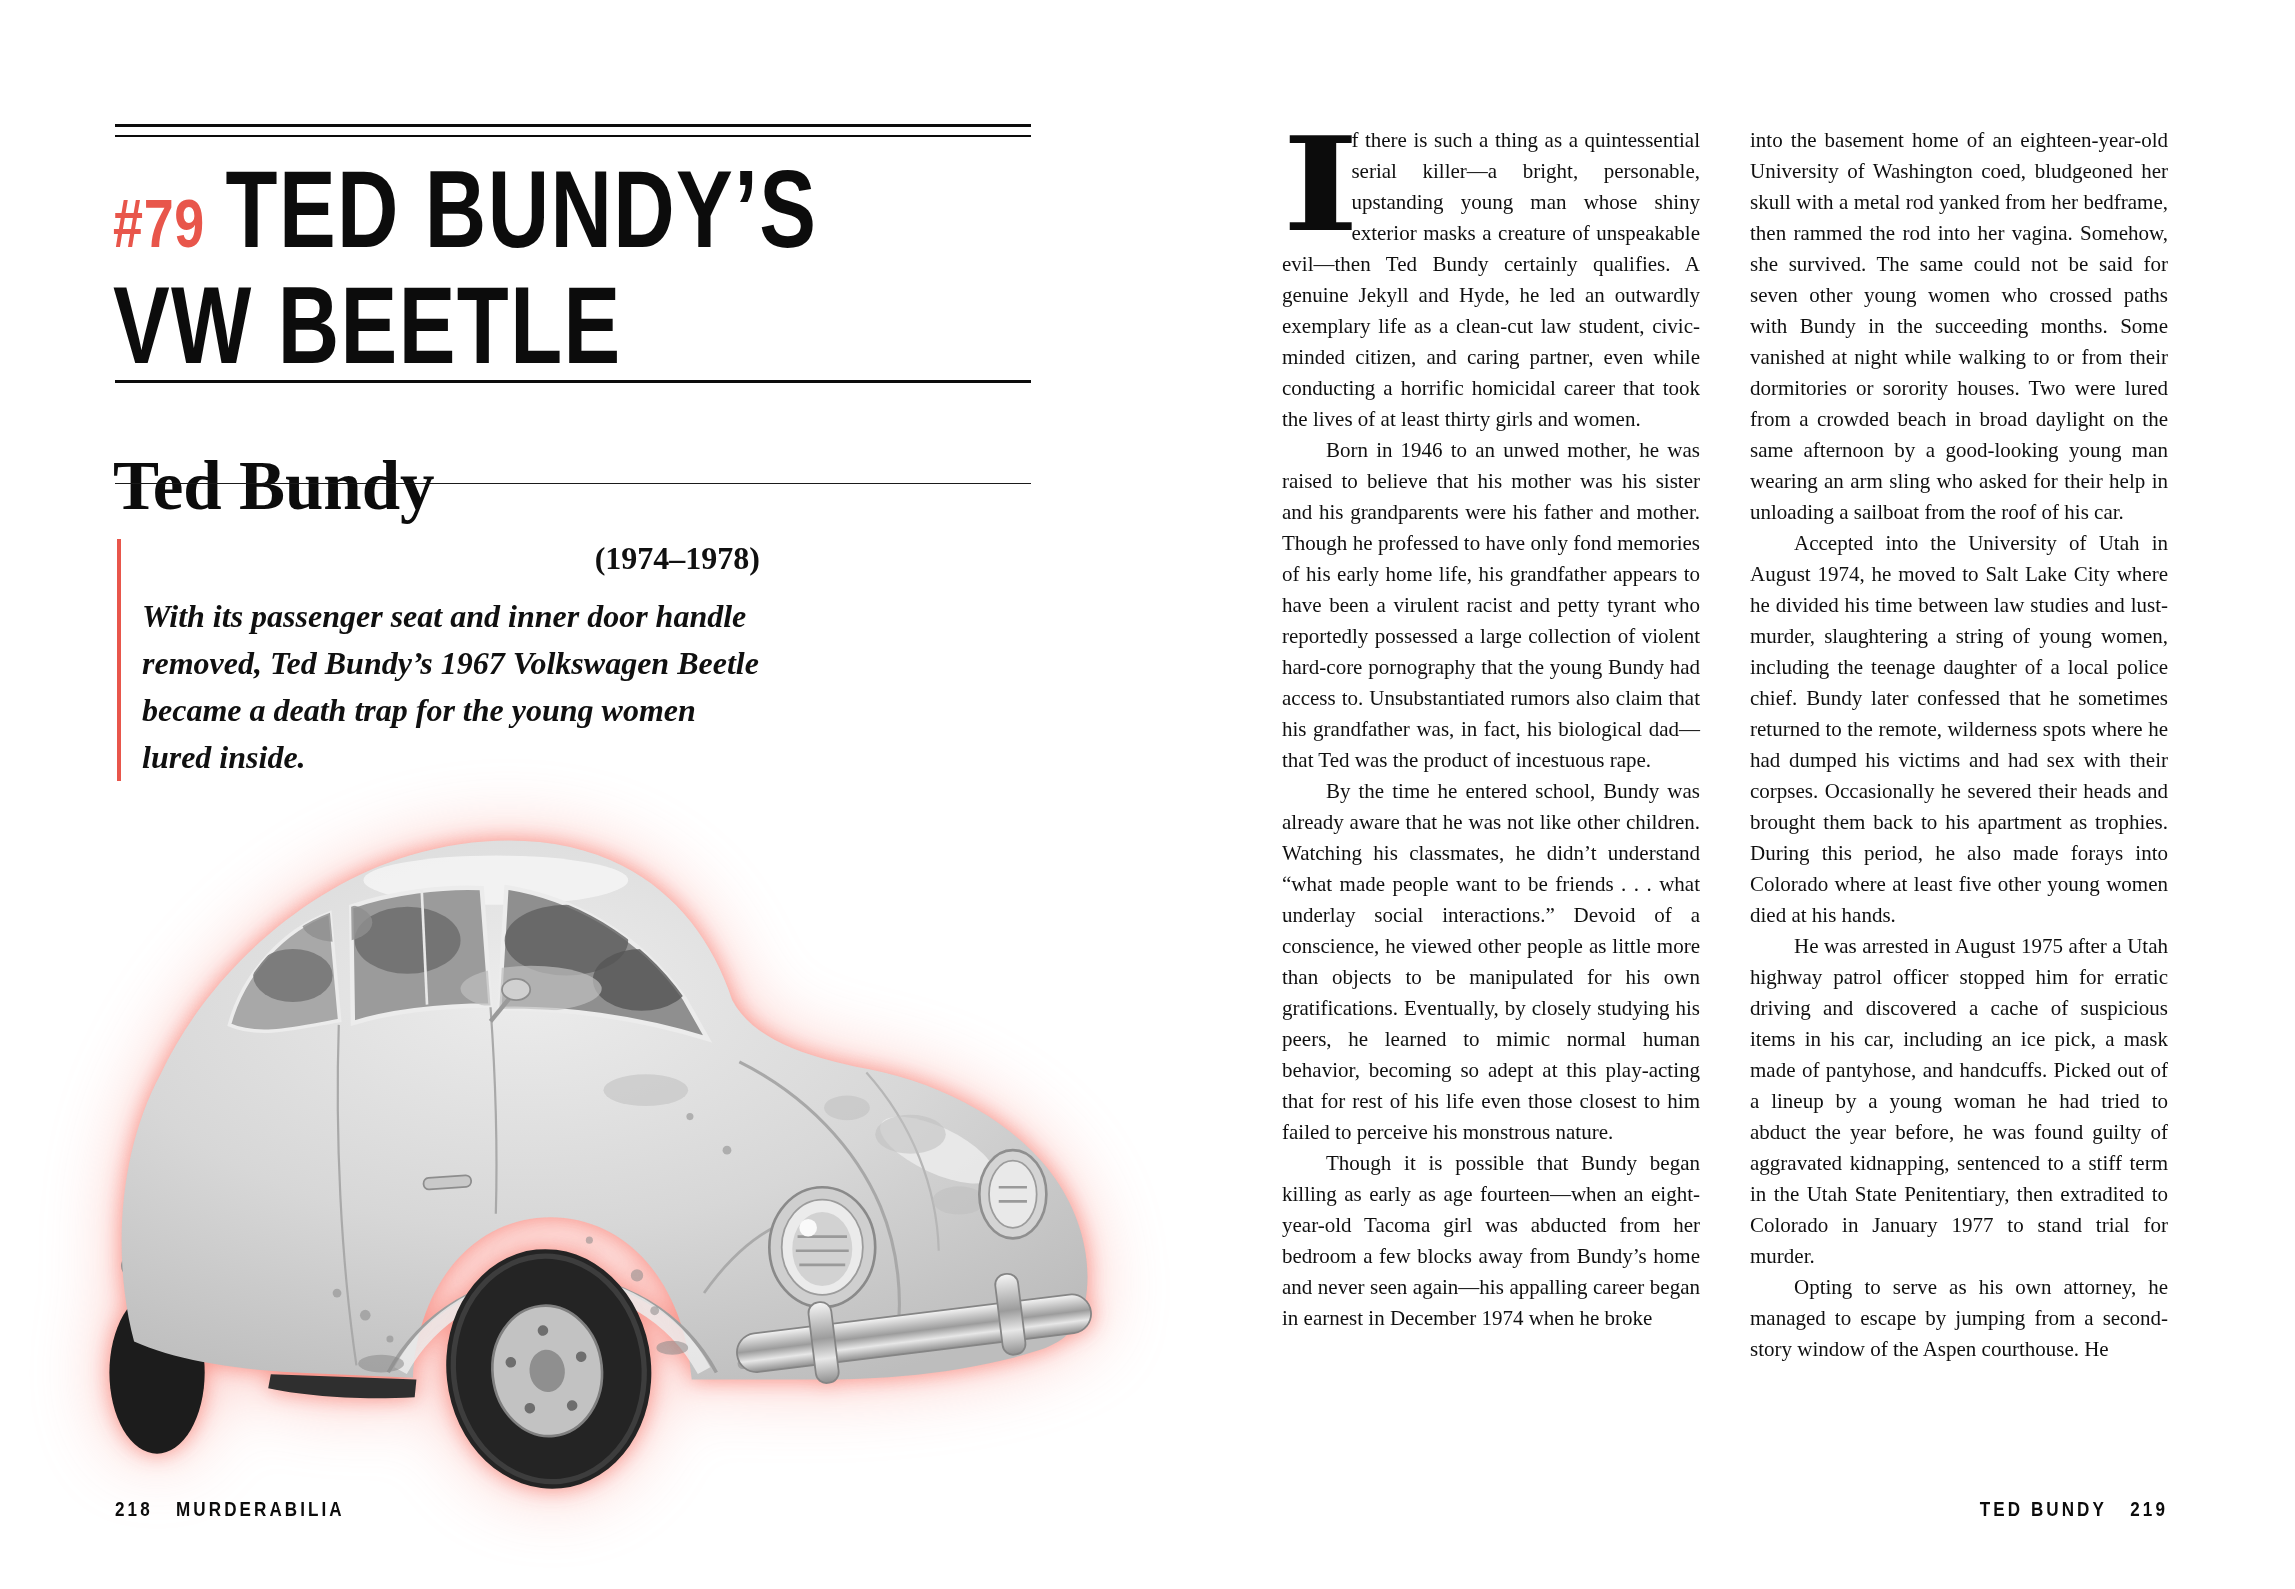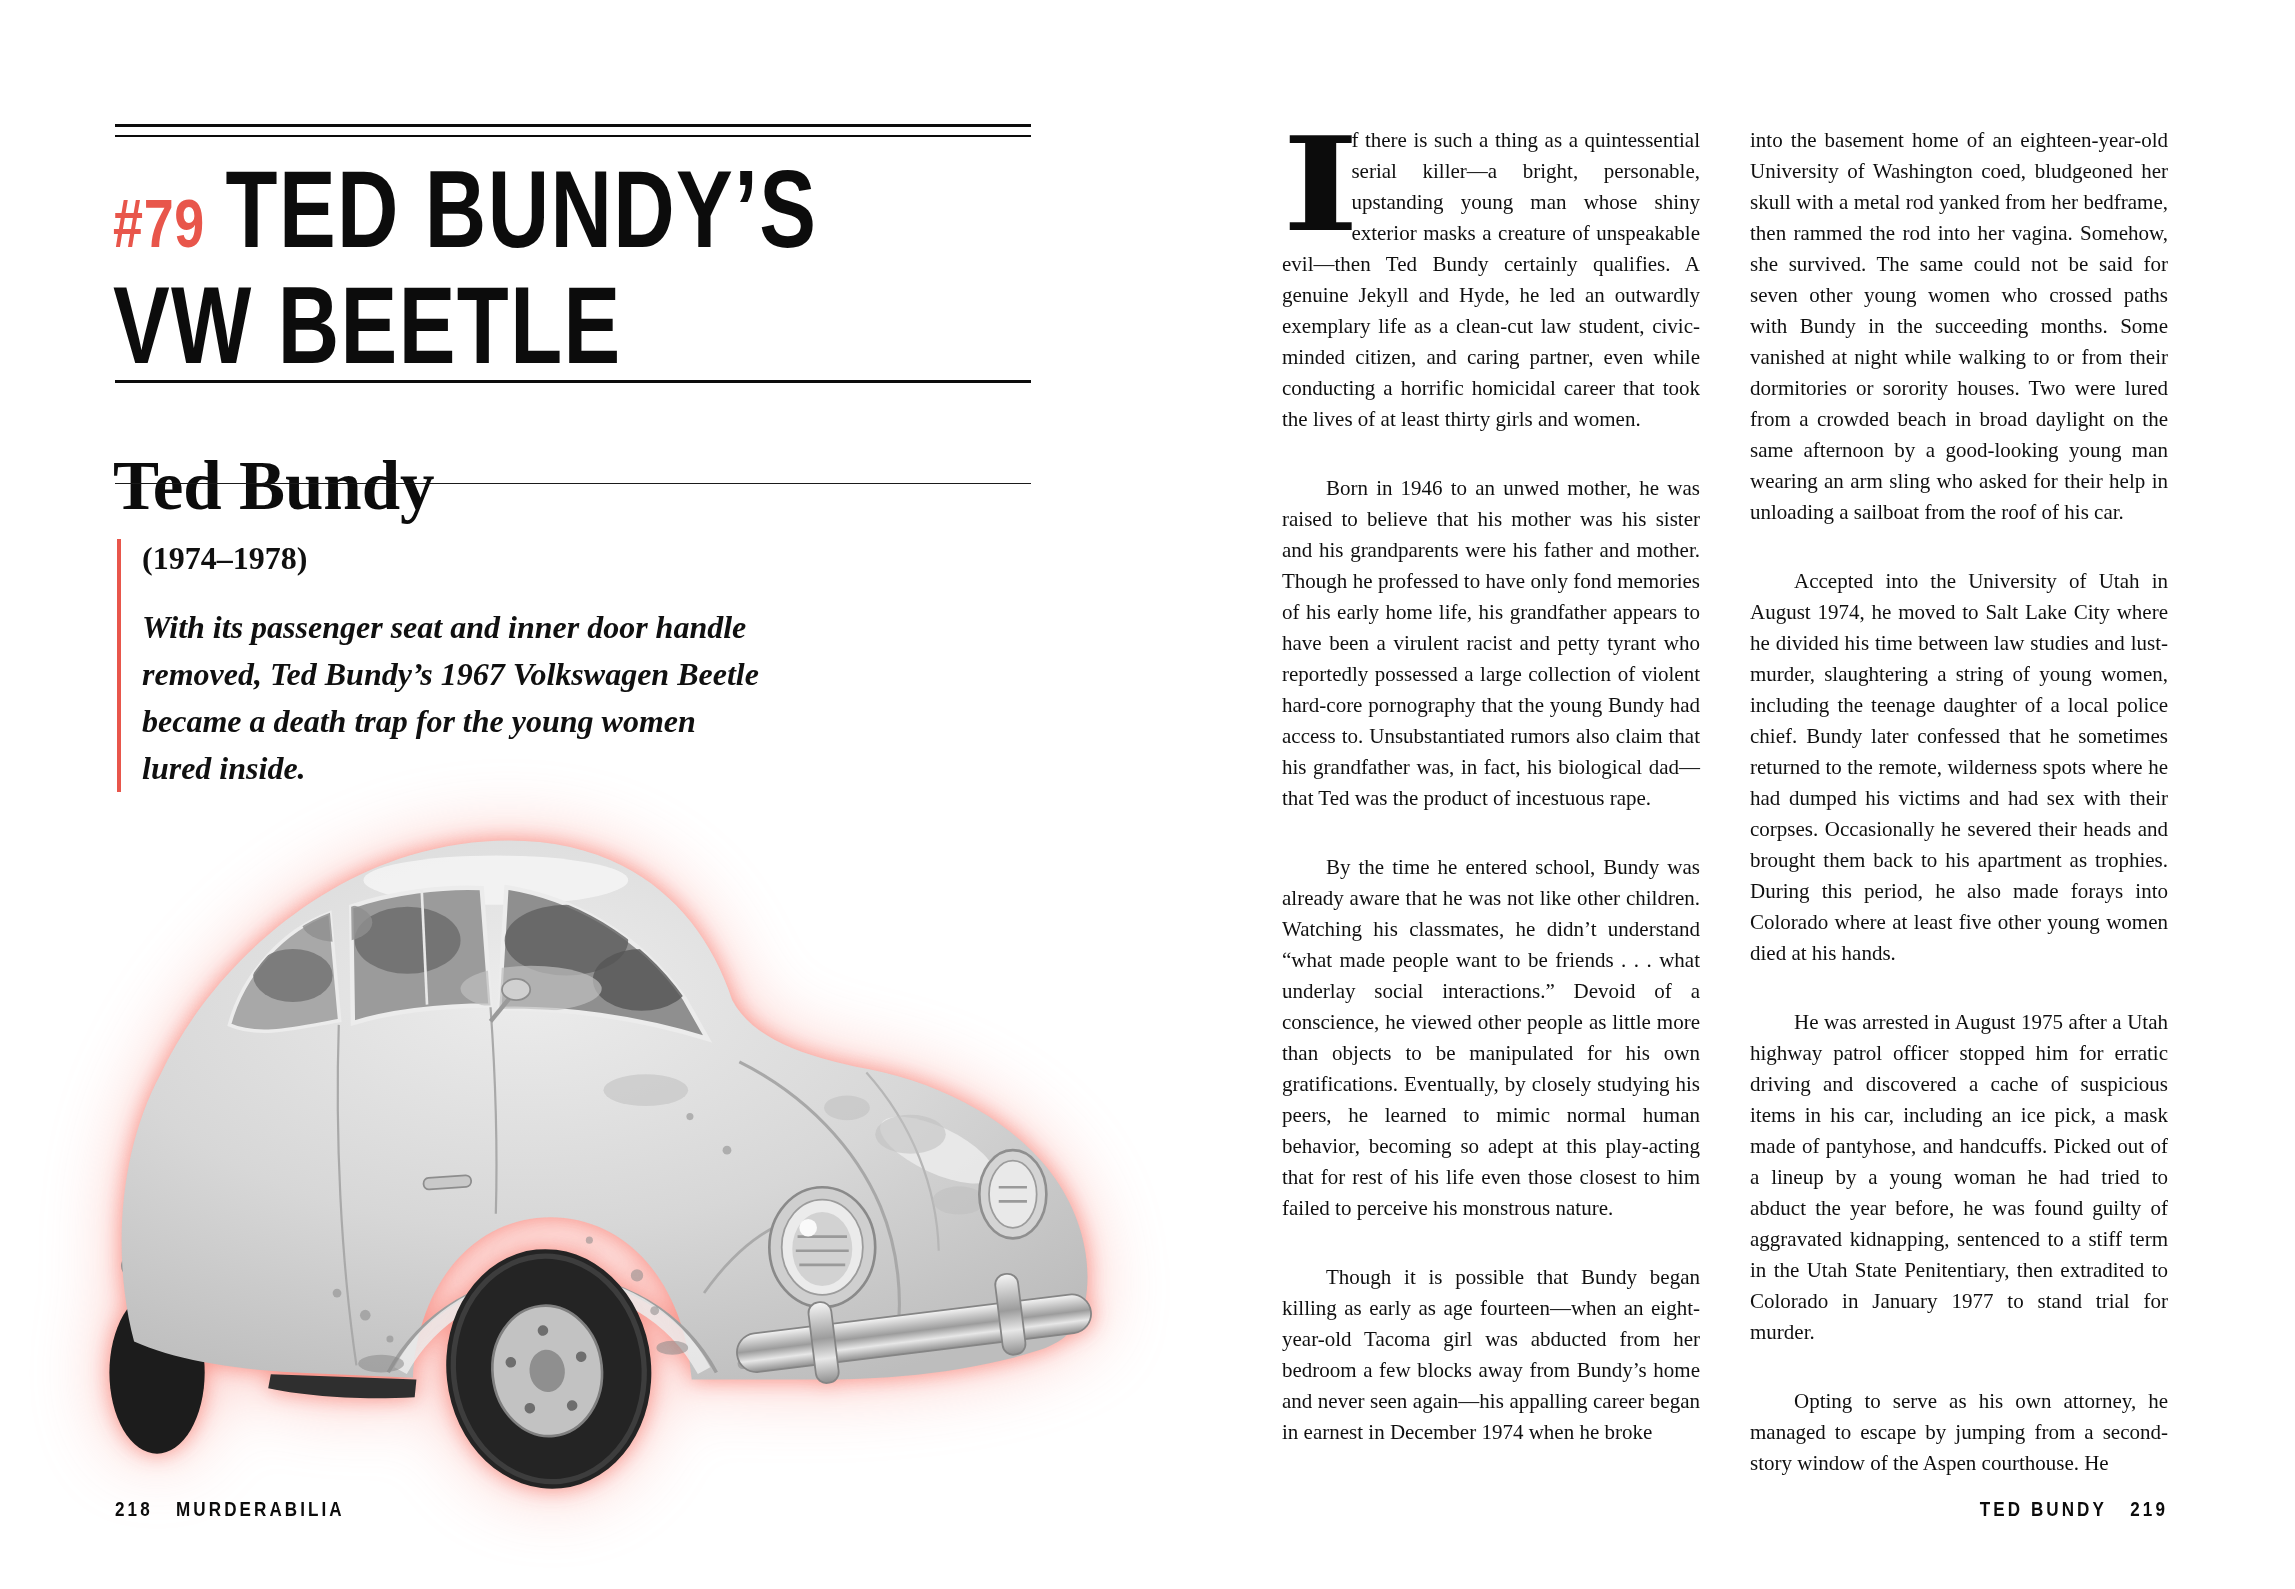--- a/index.html
+++ b/index.html
@@ -24,35 +24,35 @@
   .rule-mid  { position:absolute; left:115px; top:380px; width:916px; border-top:3.5px solid #0c0c0c; }
   .subject {
     position:absolute; left:113px; top:392px; width:916px;
     font-size:69px; line-height:1.1; color:#0c0c0c;
   }
   .rule-thin { position:absolute; left:115px; top:483px; width:916px; border-top:1.8px solid #1a1a1a; }
   .callout {
     position:absolute; left:117px; top:539px; width:618px;
     border-left:4.4px solid #E8564B; padding-left:21px;
   }
-  .callout .years { font-weight:700; font-size:32px; line-height:1.2; margin-bottom:27px; }
+  .callout .years { font-weight:700; font-size:32px; line-height:1.2; margin-bottom:16px;text-align:right; }
   .callout .quote { font-weight:700; font-style:italic; font-size:32px; line-height:47px; }
   .beetle-wrap {
     position:absolute; left:72px; top:799px; width:1055px; height:697px;
     filter: drop-shadow(0 0 10.6px rgba(248,140,130,0.95)) drop-shadow(0 0 35px rgba(248,140,130,0.45));
   }
   
   .col {
     position:absolute; top:125px; width:418px;
     font-size:21px; line-height:31px; text-align:justify;
   }
   .col-1 { left:1282px; }
   .col-2 { left:1750px; }
   .col p { margin:0; }
-  .col p.indent { text-indent:44px;margin-top:38px; }
+  .col p.indent { text-indent:44px; }
   .dropcap {
     float:left; font-family:"DejaVu Serif", serif; font-weight:700;
     font-size:129px; line-height:106px; width:57px; margin:7px 12.4px 0 0;
     transform:scaleX(1.28); transform-origin:left top; color:#0c0c0c;
   }
   
   .folio {
     position:absolute; top:1498px; font-family:"Liberation Sans", sans-serif;
     font-weight:700; font-size:19.4px; letter-spacing:3.5px; color:#0c0c0c; white-space:nowrap;
   }

